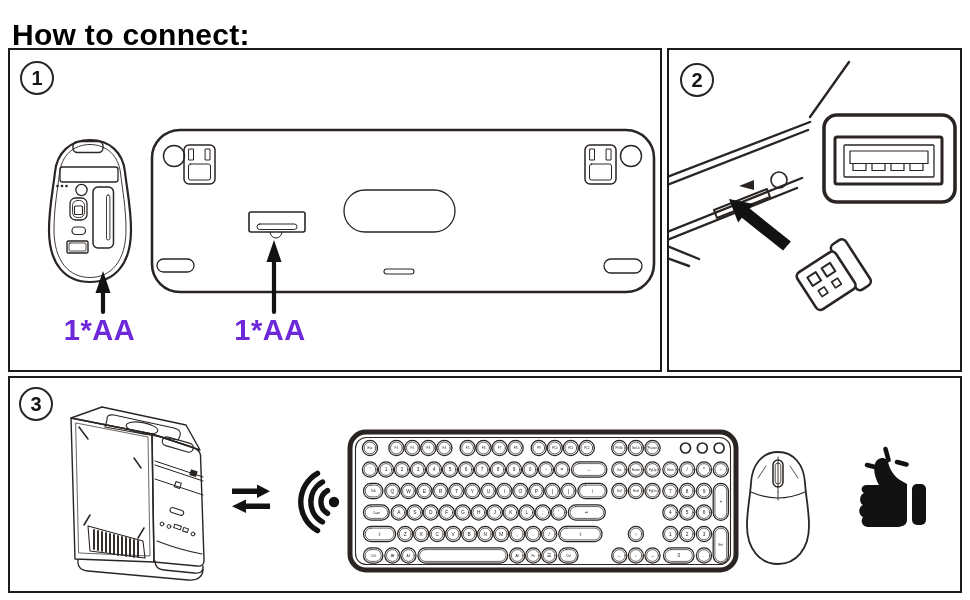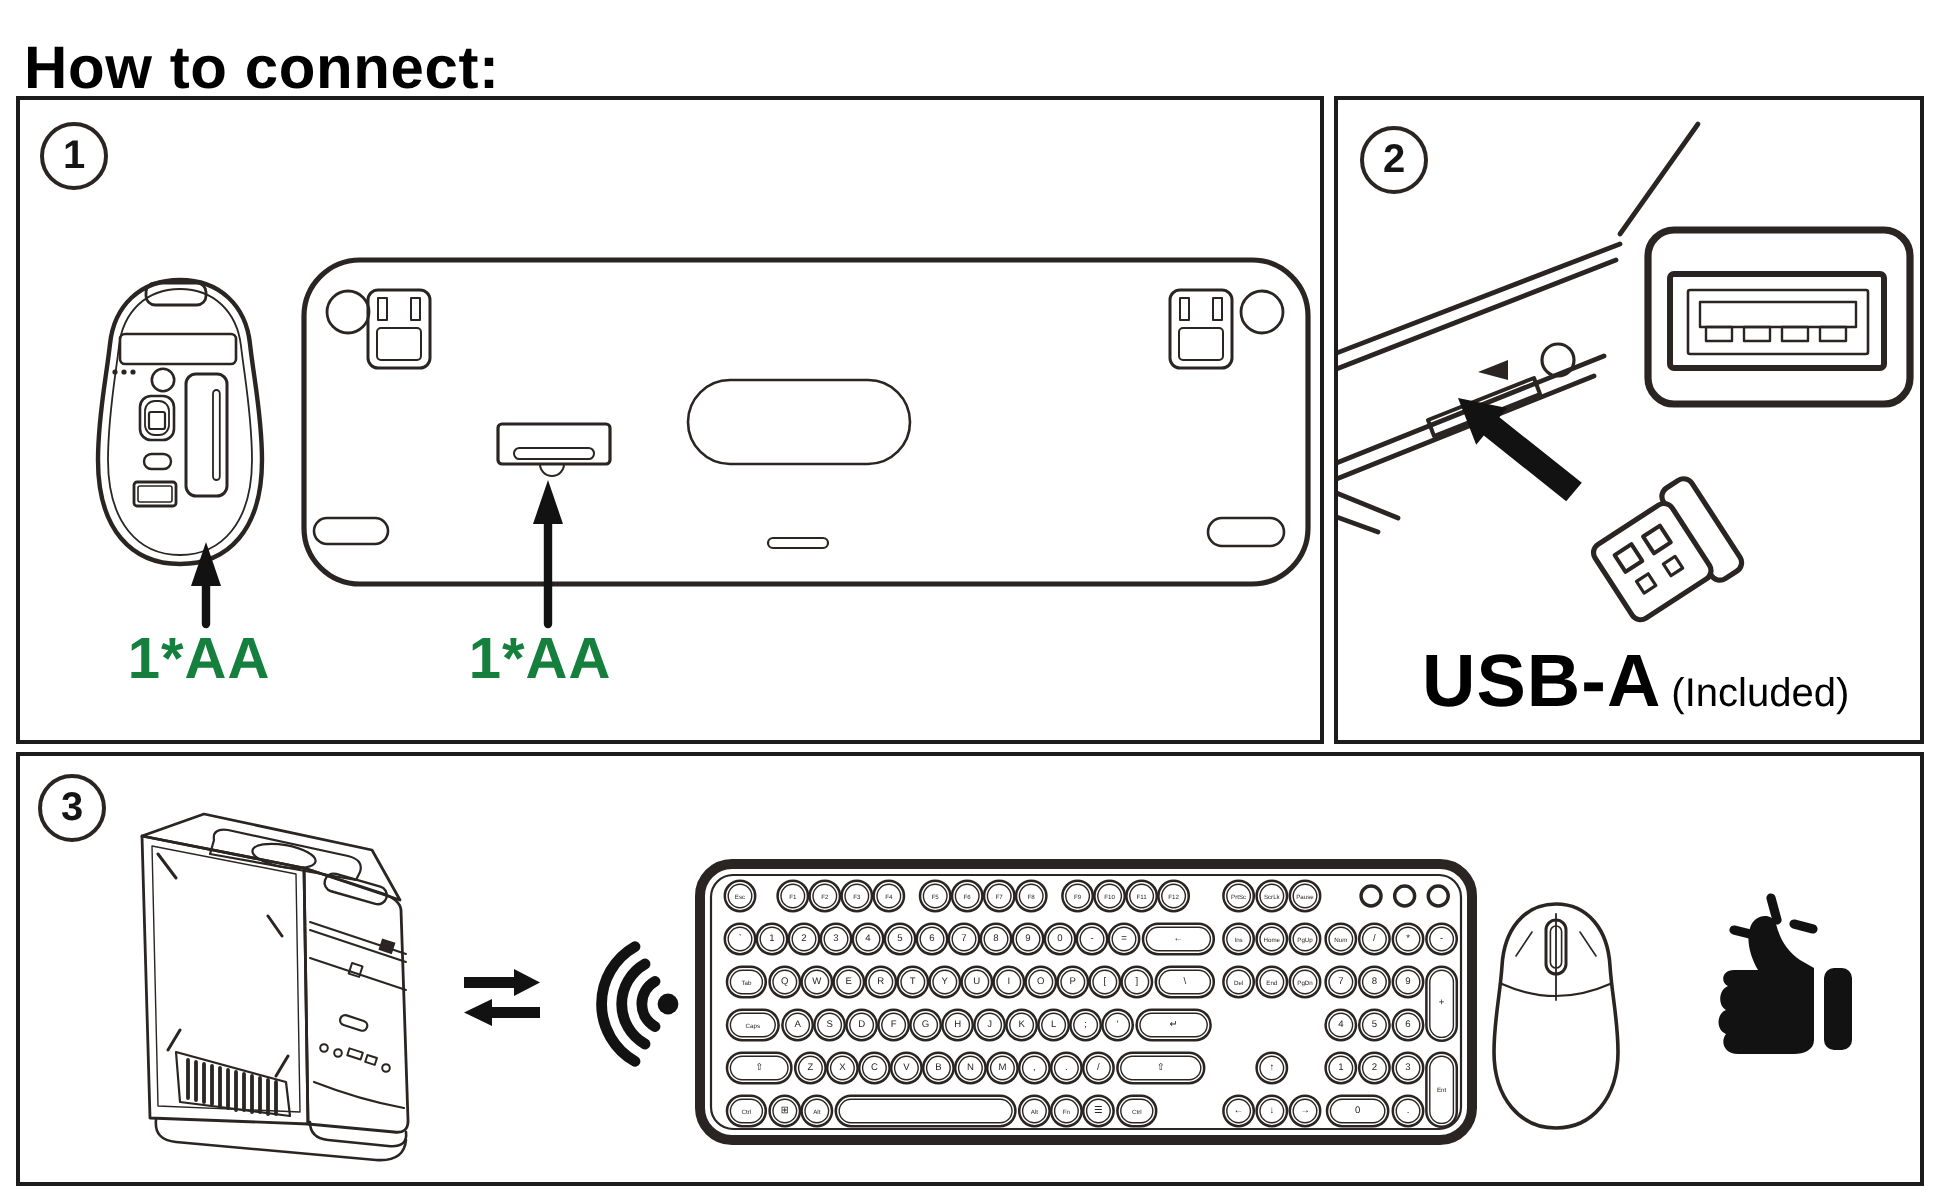--- a/index.html
+++ b/index.html
@@ -5,21 +5,21 @@
   html,body{margin:0;padding:0}
   body{width:970px;height:600px;background:#fff;position:relative;
        font-family:"Liberation Sans",sans-serif;overflow:hidden}
   .title{position:absolute;left:12px;top:18px;font-size:30px;font-weight:bold;color:#000;letter-spacing:.3px}
   .panel{position:absolute;border:2px solid #1c1c1c;background:#fff;box-sizing:border-box}
   .p1{left:8px;top:48px;width:654px;height:324px}
   .p2{left:667px;top:48px;width:295px;height:324px}
   .p3{left:8px;top:376px;width:954px;height:217px}
   .circ{position:absolute;width:30px;height:30px;border:2px solid #2a2522;border-radius:50%;
         font-size:20px;font-weight:bold;display:flex;align-items:center;justify-content:center;color:#151515;background:#fff;z-index:3}
-  .aa{position:absolute;font-size:29px;font-weight:bold;color:#15803d;text-align:center;letter-spacing:.5px}
+  .aa{position:absolute;font-size:29px;font-weight:bold;color:#6d28d9;text-align:center;letter-spacing:.5px}
   .usb{position:absolute;left:42px;top:270px;white-space:nowrap;color:#000}
   .usb .big{font-size:37px;font-weight:bold;letter-spacing:.5px}
   .usb .small{font-size:20px;margin-left:5px}
   .panel svg{position:absolute;left:0;top:0;display:block}
   svg text{font-family:"Liberation Sans",sans-serif}
 </style>
 </head>
 <body>
 
 <div class="title">How to connect:</div>
@@ -130,23 +130,20 @@
     <g transform="translate(163,227) rotate(-33)">
       <rect x="14" y="-27" width="17" height="54" rx="5" stroke-width="2.6"></rect>
       <rect x="-30" y="-22" width="46" height="44" rx="5" fill="#fff" stroke-width="2.6"></rect>
       <rect x="-21" y="-13" width="10" height="10" stroke-width="2"></rect>
       <rect x="-4" y="-13" width="10" height="10" stroke-width="2"></rect>
       <rect x="-19" y="4" width="7" height="7" stroke-width="1.6"></rect>
       <rect x="-3" y="4" width="7" height="7" stroke-width="1.6"></rect>
     </g>
   </svg>
 
-  <div class="usb">
-    <span class="big">USB-A</span><span class="small">(Included)</span>
-  </div>
 </div>
 
 <div class="panel p3">
   <div class="circ" style="left:9px;top:9px">3</div>
 
   <svg width="950" height="213" viewBox="0 0 950 213" fill="none" stroke="#2a2522" stroke-linecap="round" stroke-linejoin="round">
 
     <g stroke-width="1.4">
       <path d="M61,40 L92,29 L176,47 L190,72 L142,56 Z"></path>
       <path d="M61,40 L142,56 L144,184 L65,181 Z"></path>

